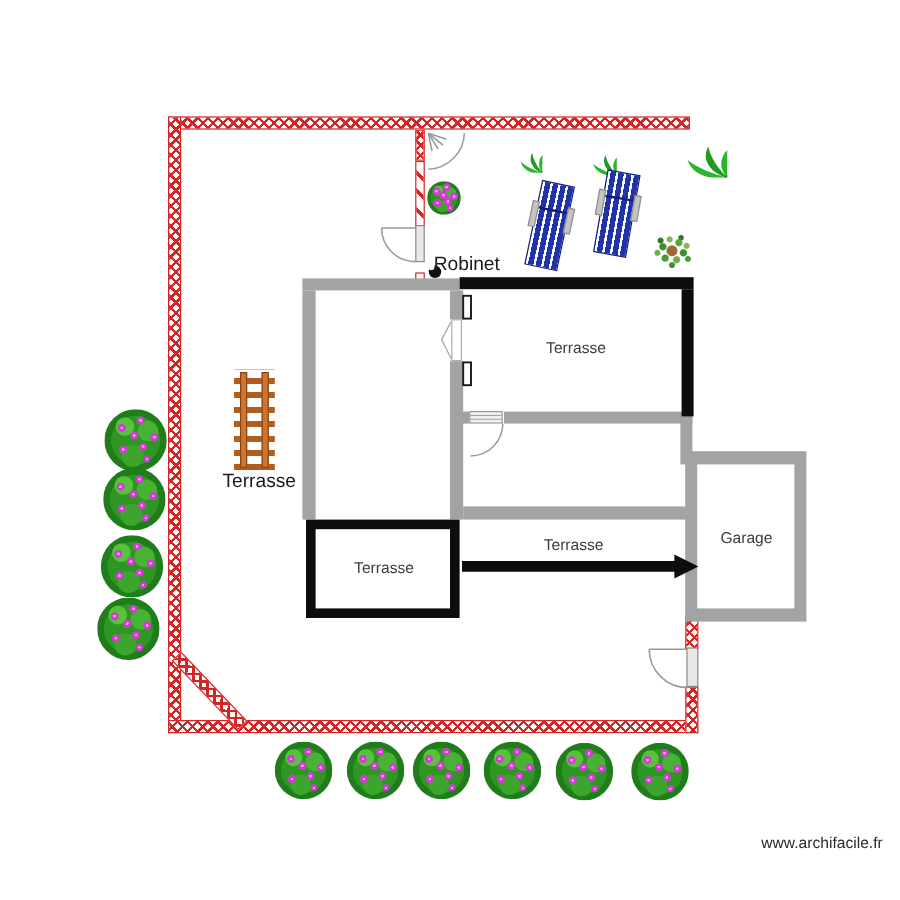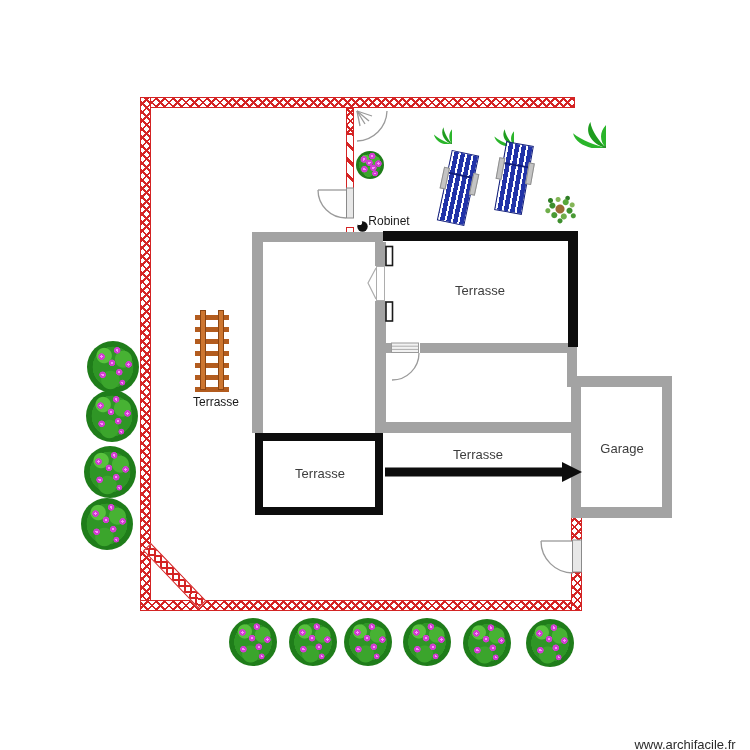--- a/index.html
+++ b/index.html
@@ -16,21 +16,21 @@
   .wg{position:absolute;background:var(--wall-gray,#a3a3a3);}
   .wb{position:absolute;background:var(--wall-black,#0d0d0d);}
   .room-black{position:absolute;border:8px solid var(--wall-black,#0d0d0d);background:#fff;box-sizing:border-box;}
   .garage{position:absolute;background:var(--wall-gray,#a3a3a3);}
   .garage .inner{position:absolute;left:10px;top:11px;width:81px;height:120px;background:#fff;}
   
   #overlay{position:absolute;left:0;top:0;}
   
   .lbl{position:absolute;transform:translate(-50%,-50%);color:var(--label-text,#3d3d3d);
        font-size:13px;white-space:nowrap;}
-  .lbl.small{font-size:12px;color:#1a1a1a;}
+  .lbl.small{font-size:16px;color:#1a1a1a;}
   .watermark{position:absolute;transform:translate(-50%,-50%);color:#2b2b2b;font-size:13px;white-space:nowrap;}
   
   .bush{position:absolute;border-radius:50%;background:
     radial-gradient(circle at 28% 30%, #ff8dff 0 1.2px, var(--flower-pink,#cf3fcf) 1.2px 3px, rgba(0,0,0,0) 3.6px),
     radial-gradient(circle at 58% 18%, #ff8dff 0 1.2px, var(--flower-pink,#cf3fcf) 1.2px 3px, rgba(0,0,0,0) 3.6px),
     radial-gradient(circle at 80% 45%, #ff8dff 0 1.2px, var(--flower-pink,#cf3fcf) 1.2px 3px, rgba(0,0,0,0) 3.6px),
     radial-gradient(circle at 62% 60%, #ff8dff 0 1.2px, var(--flower-pink,#cf3fcf) 1.2px 3px, rgba(0,0,0,0) 3.6px),
     radial-gradient(circle at 30% 65%, #ff8dff 0 1.2px, var(--flower-pink,#cf3fcf) 1.2px 3px, rgba(0,0,0,0) 3.6px),
     radial-gradient(circle at 48% 42%, #ff8dff 0 1.2px, var(--flower-pink,#cf3fcf) 1.2px 3px, rgba(0,0,0,0) 3.6px),
     radial-gradient(circle at 68% 80%, #ff8dff 0 1px, var(--flower-pink,#cf3fcf) 1px 2.6px, rgba(0,0,0,0) 3.2px),
@@ -161,21 +161,21 @@
       <circle cx="359.5" cy="222.5" r="2.6" fill="#ffffff"></circle>
     </g>
   </svg>
 
   <div class="lbl" style="left:480px;top:290px">Terrasse</div>
   <div class="lbl" style="left:478px;top:454px">Terrasse</div>
   <div class="lbl" style="left:320px;top:473px">Terrasse</div>
   <div class="lbl" style="left:622px;top:448px">Garage</div>
   <div class="lbl small" style="left:389px;top:221px">Robinet</div>
   <div class="lbl small" style="left:216px;top:402px">Terrasse</div>
-  <div class="watermark" style="left:685px;top:744px">www.archifacile.fr</div>
+  <div class="watermark" style="left:685px;top:702px">www.archifacile.fr</div>
 <div class="bush" style="left: 87px; top: 341px; width: 52px; height: 52px;"></div>
     <div class="bush" style="left: 86px; top: 390px; width: 52px; height: 52px;"></div>
     <div class="bush" style="left: 84px; top: 446px; width: 52px; height: 52px;"></div>
     <div class="bush" style="left: 81px; top: 498px; width: 52px; height: 52px;"></div>
     <div class="bush" style="left: 229px; top: 618px; width: 48px; height: 48px;"></div>
     <div class="bush" style="left: 289px; top: 618px; width: 48px; height: 48px;"></div>
     <div class="bush" style="left: 344px; top: 618px; width: 48px; height: 48px;"></div>
     <div class="bush" style="left: 403px; top: 618px; width: 48px; height: 48px;"></div>
     <div class="bush" style="left: 463px; top: 619px; width: 48px; height: 48px;"></div>
     <div class="bush" style="left: 526px; top: 619px; width: 48px; height: 48px;"></div>

